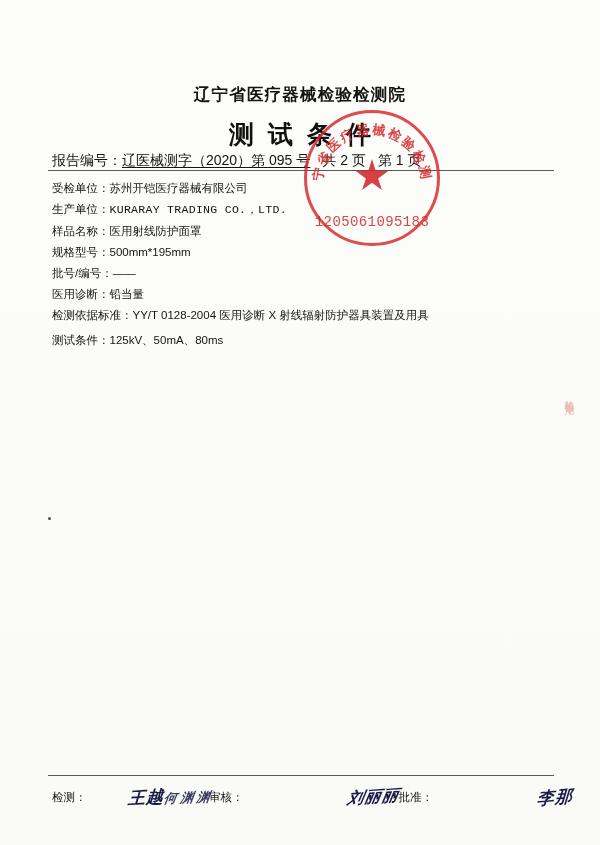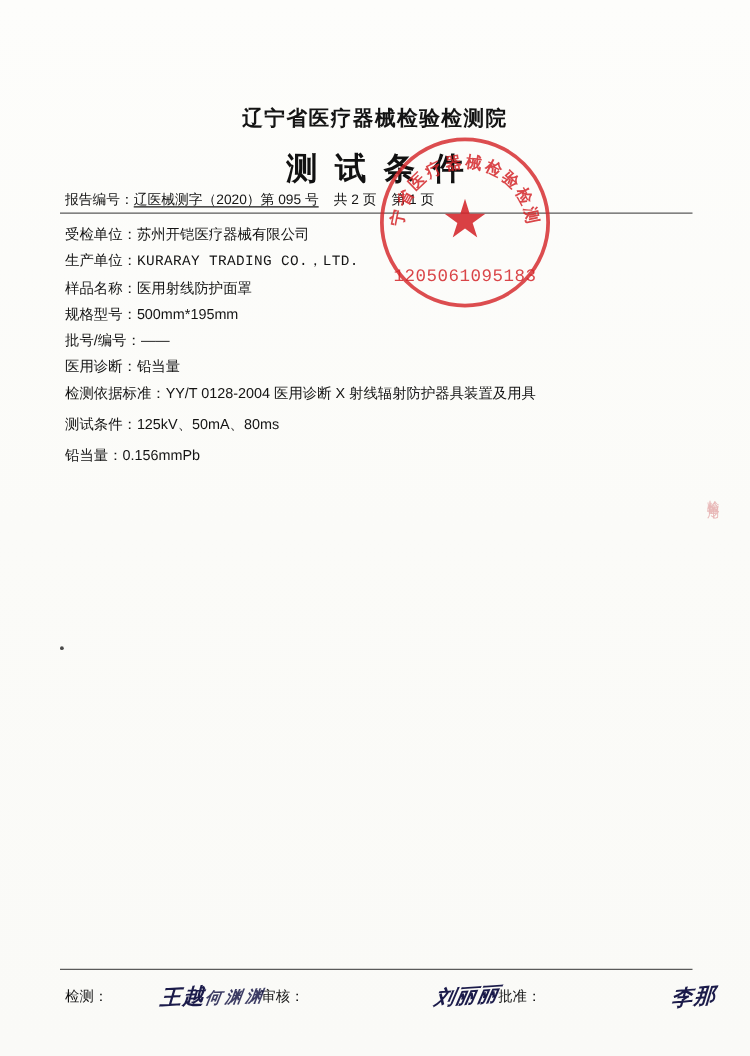--- a/index.html
+++ b/index.html
@@ -51,21 +51,21 @@
     letter-spacing: 14px;
     text-indent: 14px;
     color: #111;
   }
 
   .meta-row {
     position: absolute;
     top: 152px;
     left: 52px;
     right: 48px;
-    font-size: 11px;
+    font-size: 14px;
     color: #141414;
     display: flex;
     align-items: baseline;
     white-space: nowrap;
   }
   .meta-row .seg { margin-right: 12px; }
   .meta-row .seg:last-child { margin-right: 0; }
   .meta-label { }
   .meta-value { }
   .meta-value.underlined {
@@ -254,23 +254,20 @@
       <span class="fl">医用诊断：</span><span class="fv">铅当量</span>
     </div>
     <div class="field">
       <span class="fl">检测依据标准：</span><span class="fv">YY/T 0128-2004 医用诊断 X 射线辐射防护器具装置及用具</span>
     </div>
     <div class="gap-sm"></div>
     <div class="field">
       <span class="fl">测试条件：</span><span class="fv">125kV、50mA、80ms</span>
     </div>
     <div class="gap-sm"></div>
-    <div class="field">
-      <span class="fl">铅当量：</span><span class="fv">0.156mmPb</span>
-    </div>
   </div>
 
   <div class="stamp">
     <div class="ring"></div>
     <svg class="arc-text" viewBox="0 0 136 136">
       <defs>
         <path id="arcTop" d="M 18,74 A 50,50 0 0 1 118,74"></path>
       </defs>
       <text font-size="13" letter-spacing="2.2">
         <textPath href="#arcTop" startOffset="50%" text-anchor="middle">辽宁省医疗器械检验检测院</textPath>

